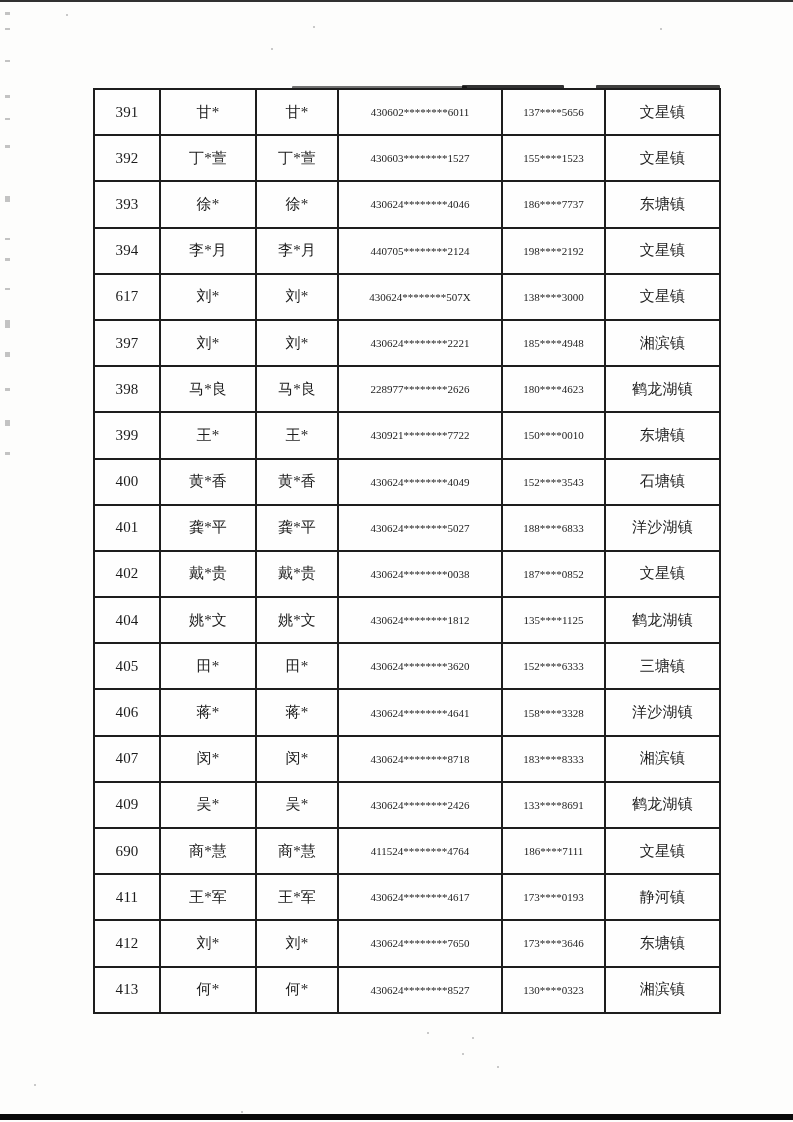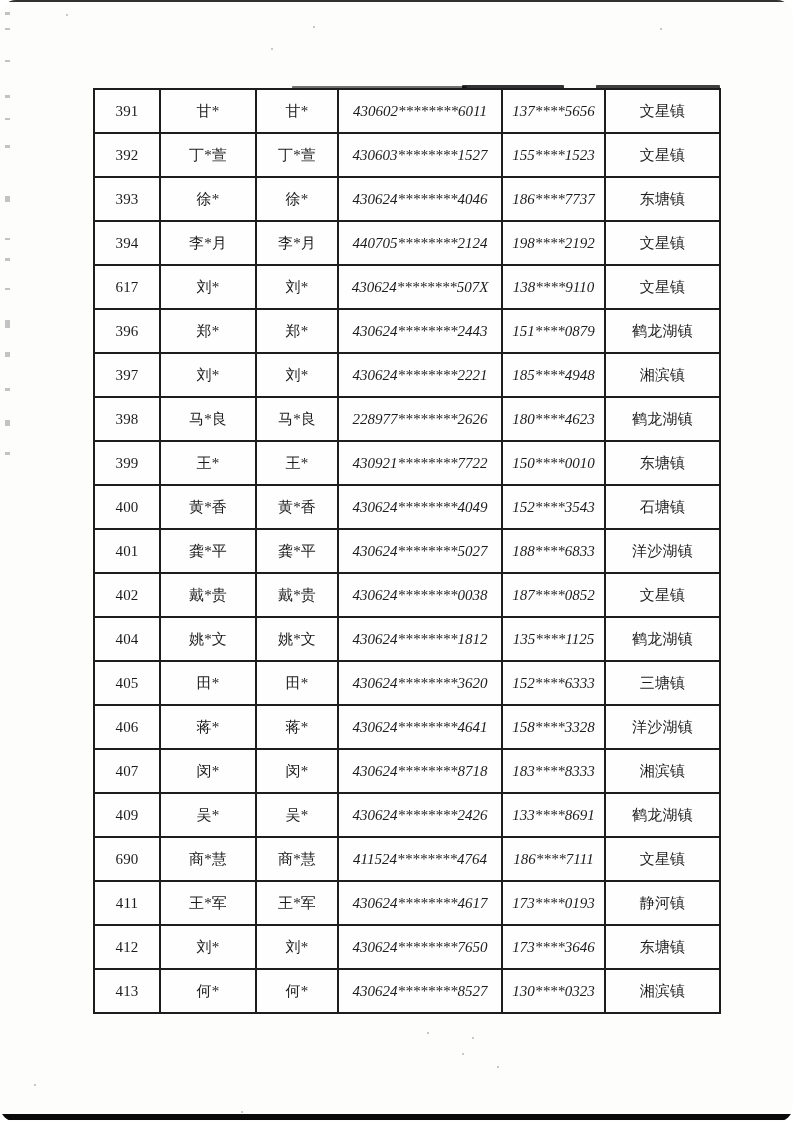--- a/index.html
+++ b/index.html
@@ -8,21 +8,20 @@
     background: #ffffff;
   }
   .page {
     position: relative;
     width: 793px;
     height: 1122px;
     background: #fdfdfc;
     overflow: hidden;
     font-family: "Liberation Serif", "DejaVu Serif", serif;
     color: #1c1c1c;
-    border-radius: 16px;
   }
   
   .top-edge-line {
     position: absolute;
     top: 0; left: 0;
     width: 100%; height: 2px;
     background: #1b1b1b;
     opacity: .9;
   }
   .bottom-edge-bar {
@@ -104,22 +103,21 @@
   .roster tr { height: 40.26px; }
   .c-index { width: 66px; }
   .c-name  { width: 96px; }
   .c-name2 { width: 82px; }
   .c-id    { width: 164px; }
   .c-phone { width: 103px; }
   .c-town  { width: 115px; }
   td[data-name="cell-id_number"],
   td[data-name="cell-phone"] {
     letter-spacing: 0;
-    font-size: 15px;
-    font-style: italic;
+    font-size: 11px;
   }
 </style>
 </head>
 <body>
 
 <div class="page" data-name="scanned-document-page">
 
   <div class="top-edge-line" data-name="scan-top-edge-line"></div>
   <div class="bottom-edge-bar" data-name="scan-bottom-edge-bar"></div>
   <div class="smudge smudge-1" data-name="scan-smudge"></div>
@@ -193,30 +191,22 @@
           <td data-name="cell-name_confirm">李*月</td>
           <td data-name="cell-id_number">440705********2124</td>
           <td data-name="cell-phone">198****2192</td>
           <td data-name="cell-town">文星镇</td>
         </tr>
         <tr data-name="table-row">
           <td data-name="cell-index">617</td>
           <td data-name="cell-name">刘*</td>
           <td data-name="cell-name_confirm">刘*</td>
           <td data-name="cell-id_number">430624********507X</td>
-          <td data-name="cell-phone">138****9110</td>
-          <td data-name="cell-town">文星镇</td>
-        </tr>
-        <tr data-name="table-row">
-          <td data-name="cell-index">396</td>
-          <td data-name="cell-name">郑*</td>
-          <td data-name="cell-name_confirm">郑*</td>
-          <td data-name="cell-id_number">430624********2443</td>
-          <td data-name="cell-phone">151****0879</td>
-          <td data-name="cell-town">鹤龙湖镇</td>
+          <td data-name="cell-phone">138****3000</td>
+          <td data-name="cell-town">文星镇</td>
         </tr>
         <tr data-name="table-row">
           <td data-name="cell-index">397</td>
           <td data-name="cell-name">刘*</td>
           <td data-name="cell-name_confirm">刘*</td>
           <td data-name="cell-id_number">430624********2221</td>
           <td data-name="cell-phone">185****4948</td>
           <td data-name="cell-town">湘滨镇</td>
         </tr>
         <tr data-name="table-row">

